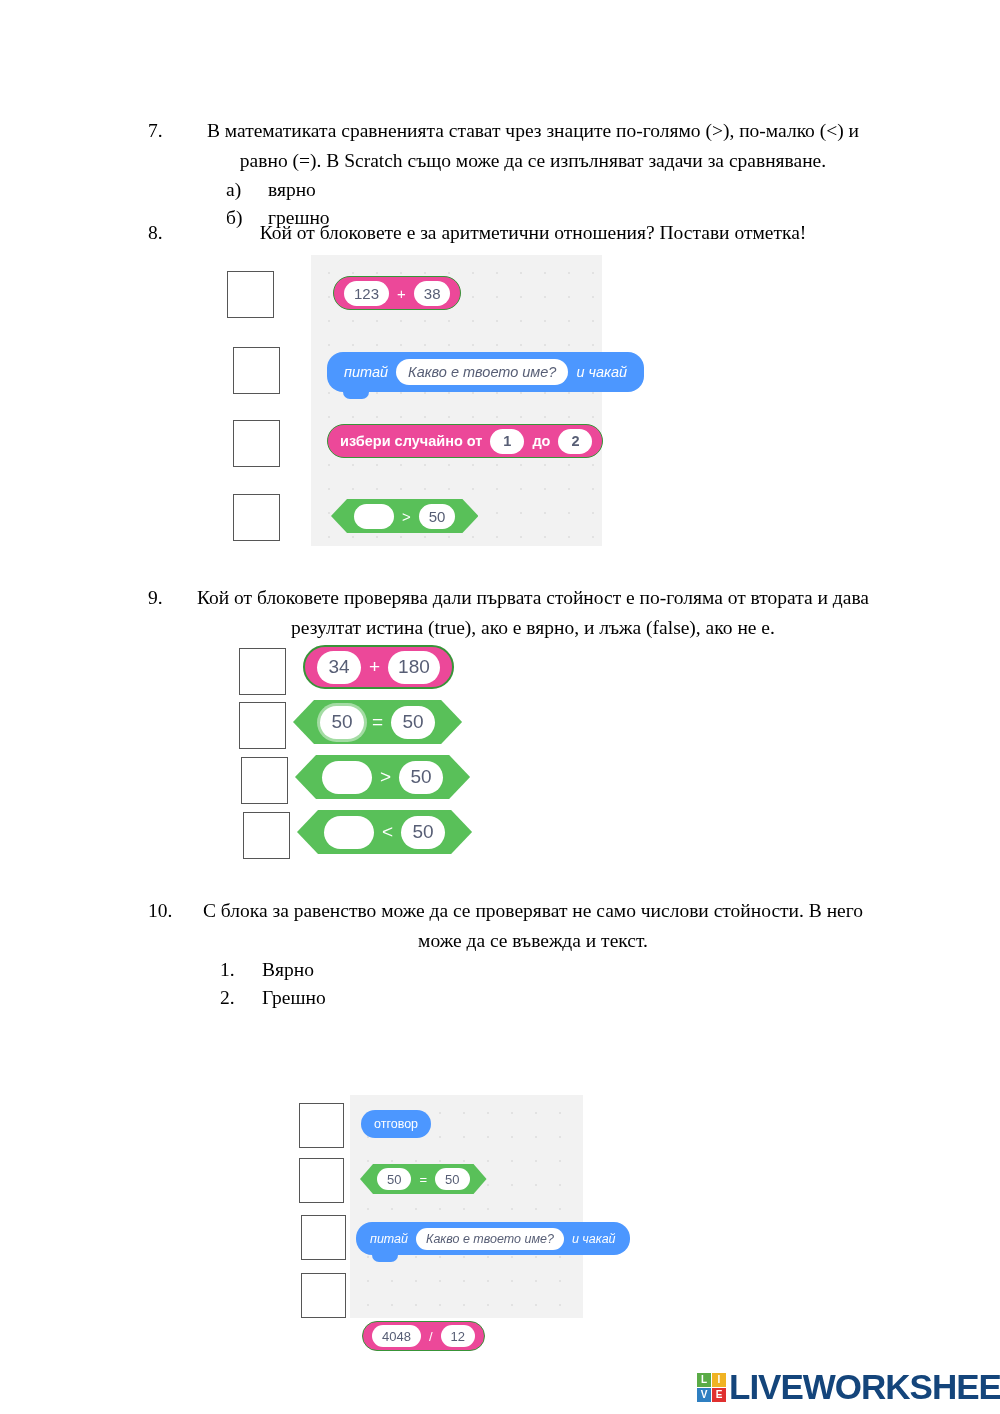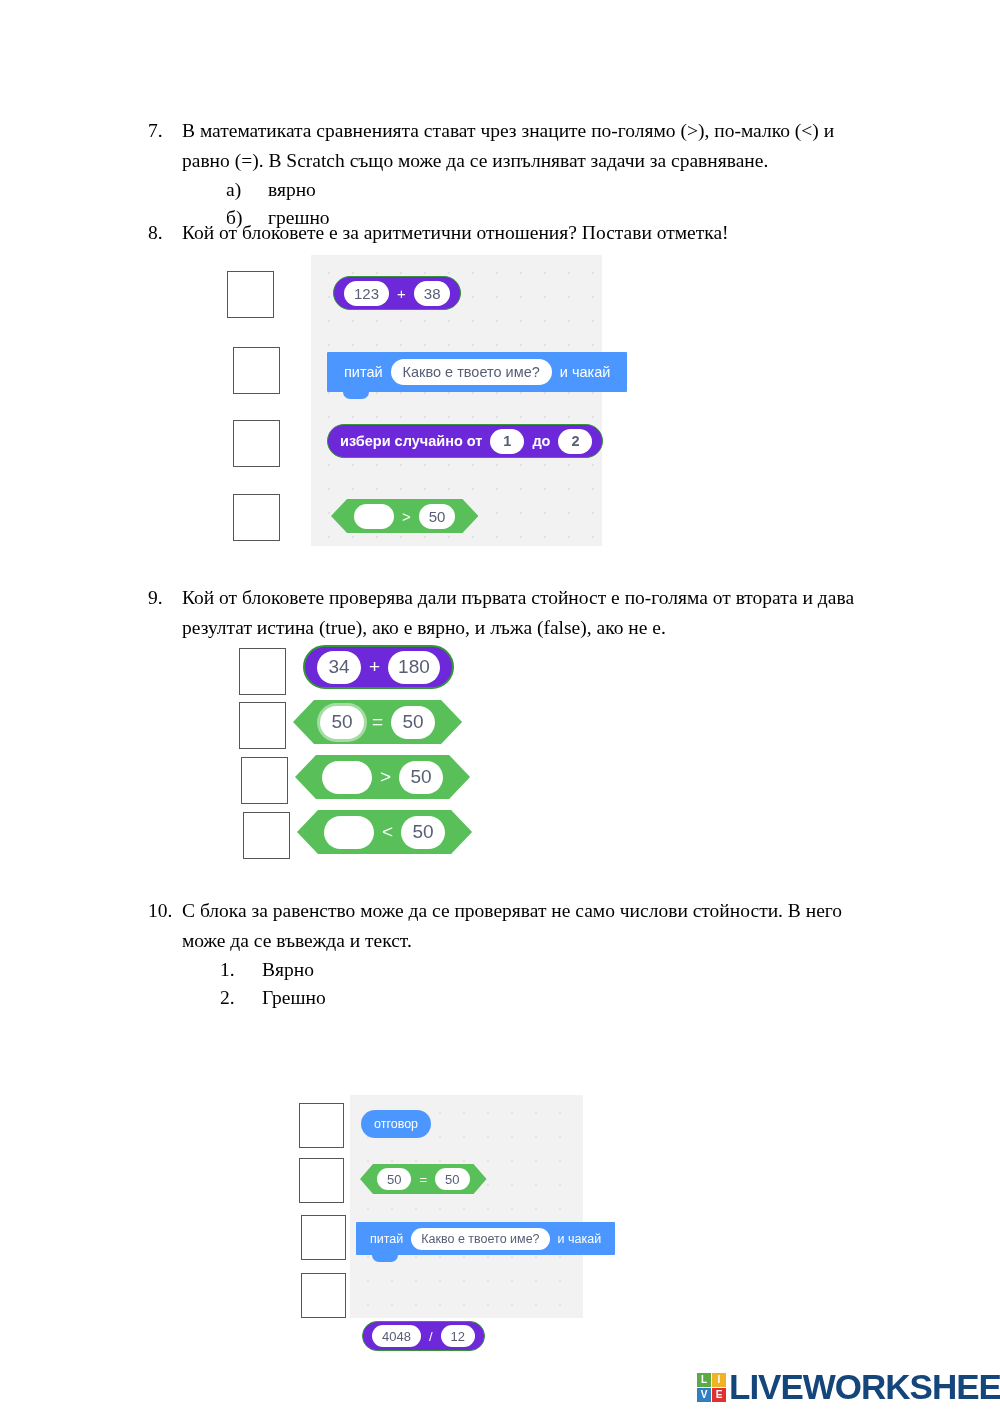--- a/index.html
+++ b/index.html
@@ -38,21 +38,21 @@
     width: 34px;
     flex: 0 0 34px;
     font-size: 19.5px;
     line-height: 30px;
     text-align: left;
   }
   .q-text {
     flex: 1 1 auto;
     font-size: 19.5px;
     line-height: 30px;
-    text-align: left;
+    text-align: center;
   }
 
   .sub-list {
     margin: 0;
     padding: 0;
     list-style: none;
   }
   .sub-item {
     display: flex;
     font-size: 19.5px;
@@ -91,41 +91,42 @@
     display: flex;
     align-items: center;
     font-family: "Liberation Sans", sans-serif;
     color: #ffffff;
     white-space: nowrap;
     box-sizing: border-box;
   }
 
   
   .blk-oval {
-    background: #6d28d9;
+    background: #ec4899;
     border: 1.5px solid #389438;
     border-radius: 999px;
     padding: 0 7px;
     height: 34px;
   }
   
   .blk-hex {
     background: #59c059;
     border: none;
     height: 34px;
     padding: 0 20px;
     clip-path: polygon(16px 0, calc(100% - 16px) 0, 100% 50%, calc(100% - 16px) 100%, 16px 100%, 0 50%);
   }
   
   .blk-stack {
     background: #4c97ff;
     border: none;
     height: 40px;
     padding: 0 12px;
-    border-radius: 1px;
+    border-radius: 16px;
+    font-style: italic;
   }
   .blk-stack::after {
     content: "";
     position: absolute;
     left: 16px;
     bottom: -7px;
     width: 26px;
     height: 8px;
     background: #4c97ff;
     border-radius: 0 0 7px 7px;

